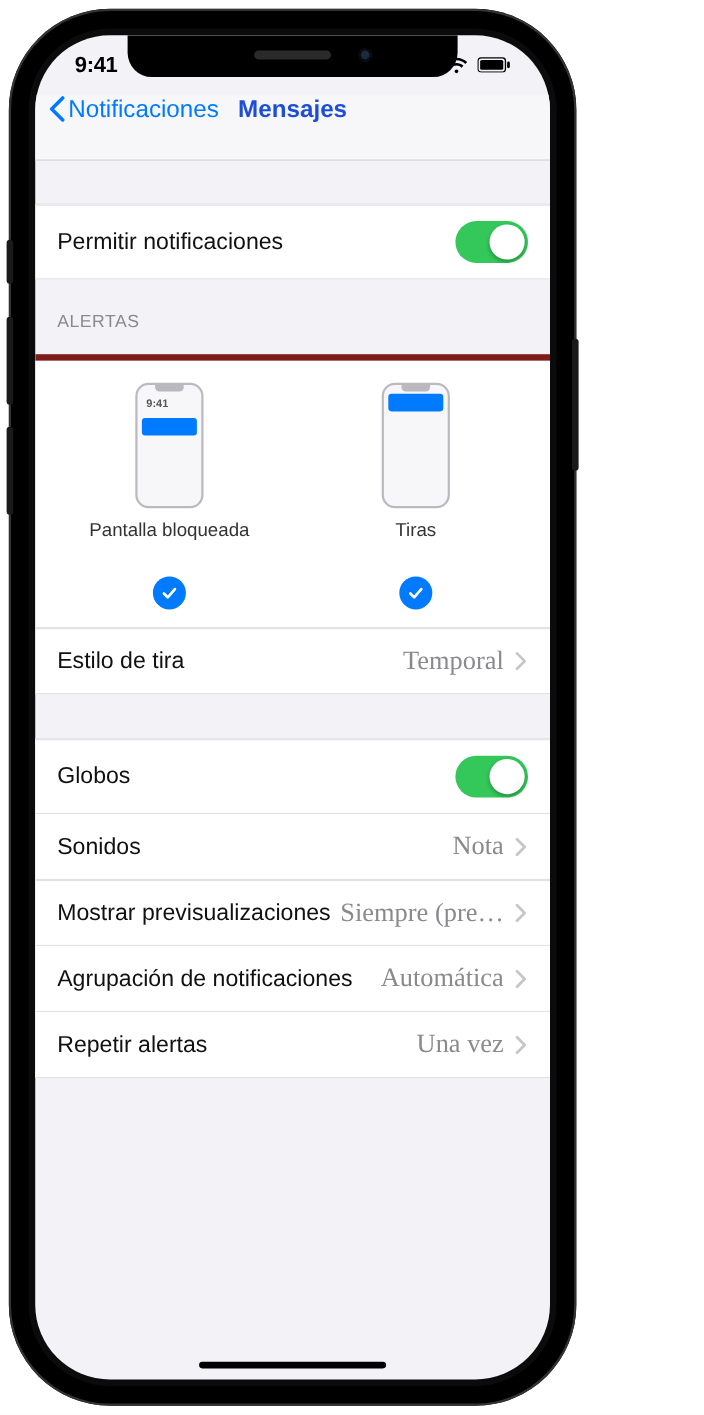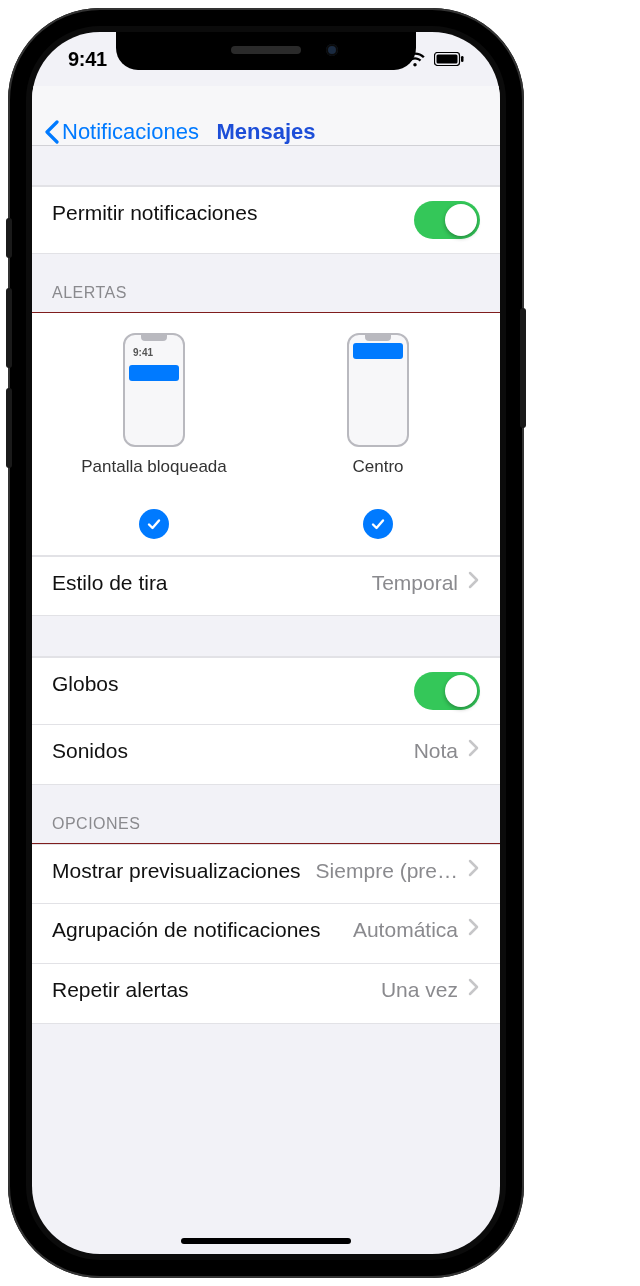--- a/index.html
+++ b/index.html
@@ -39,40 +39,40 @@
   
   .status-bar {
     position: relative; height: 54px; display:flex; justify-content:space-between; align-items:center;
     padding: 0 36px; z-index:40; background: transparent;
   }
   .status-time { font-weight:600; font-size: 20px; letter-spacing: -0.3px; }
   .status-icons { display:flex; align-items:center; gap: 8px; }
 
   
   .nav-bar {
-    height: 60px; display:flex; align-items:flex-end; background: #f7f7f9;
+    height: 60px; display:flex; align-items:flex-start; background: #f7f7f9;
     border-bottom: 1px solid #d1d1d6; padding: 0 12px; gap: 4px;
     position: relative;
   }
   .nav-back { display:flex; align-items:center; color:#007aff; font-size: 22px; gap:2px; cursor:pointer; }
   .nav-title { position:absolute; left:50%; transform:translateX(-50%); font-weight:700; font-size:22px; color:#1d4ed8; }
 
   
   .content { overflow:hidden; }
   .section-header {
-    font-size: 16px; color:#8a8a8e; letter-spacing: 0.5px; padding: 30px 20px 10px; text-transform: uppercase;
-    border-bottom: 1px solid #7f1d1d;
+    font-size: 16px; color:#8a8a8e; letter-spacing: 0.5px; padding: 30px 20px 20px; text-transform: uppercase;
+    border-bottom: 6px solid #7f1d1d;
   }
   .row {
-    display:flex; align-items:flex-start; background:#fff; min-height: 60px;
+    display:flex; align-items:center; background:#fff; min-height: 60px;
     padding: 14px 20px; font-size: 21px; color:#111; border-bottom: 1px solid #e2e2e6;
   }
   .row:first-child { border-top: 1px solid #e2e2e6; }
   .row .label { flex:1; min-width:0; white-space:nowrap; overflow:hidden; text-overflow:ellipsis; }
-  .row .value { color:#8a8a8e; font-size: 21px; white-space:nowrap; overflow:hidden; text-overflow:ellipsis; max-width: 220px; }
+  .row .value { color:#8a8a8e; font-size: 24px; white-space:nowrap; overflow:hidden; text-overflow:ellipsis; max-width: 220px; font-family: Liberation Serif, serif; }
   .row .chev { margin-left: 10px; color:#c6c6c8; }
   .group { background:#fff; }
 
   
   .toggle {
     position:relative; width:66px; height:38px; border-radius:19px; background:#34c759; flex:0 0 auto;
   }
   .toggle .knob {
     position:absolute; top:3px; right:3px; width:32px; height:32px; border-radius:50%; background:#fff;
     box-shadow: 0 2px 4px rgba(0,0,0,.3);
@@ -193,21 +193,21 @@
                 <svg width="16" height="16" viewBox="0 0 16 16">
                     <path d="M3 8.5 L6.5 12 L13 4.5" stroke="#fff" stroke-width="2.4" fill="none" stroke-linecap="round" stroke-linejoin="round"></path>
                   </svg>
               </div>
             </div>
             <div class="alert-opt">
               <div class="mini banner">
                 <div class="mnotch"></div>
                 <div class="band"></div>
               </div>
-              <div class="alert-label">Centro</div>
+              <div class="alert-label">Tiras</div>
               <div class="check-circ">
                 <svg width="16" height="16" viewBox="0 0 16 16">
                     <path d="M3 8.5 L6.5 12 L13 4.5" stroke="#fff" stroke-width="2.4" fill="none" stroke-linecap="round" stroke-linejoin="round"></path>
                   </svg>
               </div>
             </div>
           </div>
         </div>
 
         <div class="group">
@@ -231,21 +231,20 @@
           </div>
           <div class="row">
             <div class="label">Sonidos</div>
             <div class="value">Nota</div>
             <svg class="chev" width="12" height="18" viewBox="0 0 12 18">
                 <path d="M2 2 L9 9 L2 16" stroke="#c6c6c8" stroke-width="2.5" fill="none" stroke-linecap="round" stroke-linejoin="round"></path>
               </svg>
           </div>
         </div>
 
-        <div class="section-header">OPCIONES</div>
 
         <div class="group">
           <div class="row">
             <div class="label">Mostrar previsualizaciones</div>
             <div class="value">Siempre (pre…</div>
             <svg class="chev" width="12" height="18" viewBox="0 0 12 18">
                 <path d="M2 2 L9 9 L2 16" stroke="#c6c6c8" stroke-width="2.5" fill="none" stroke-linecap="round" stroke-linejoin="round"></path>
               </svg>
           </div>
           <div class="row">

